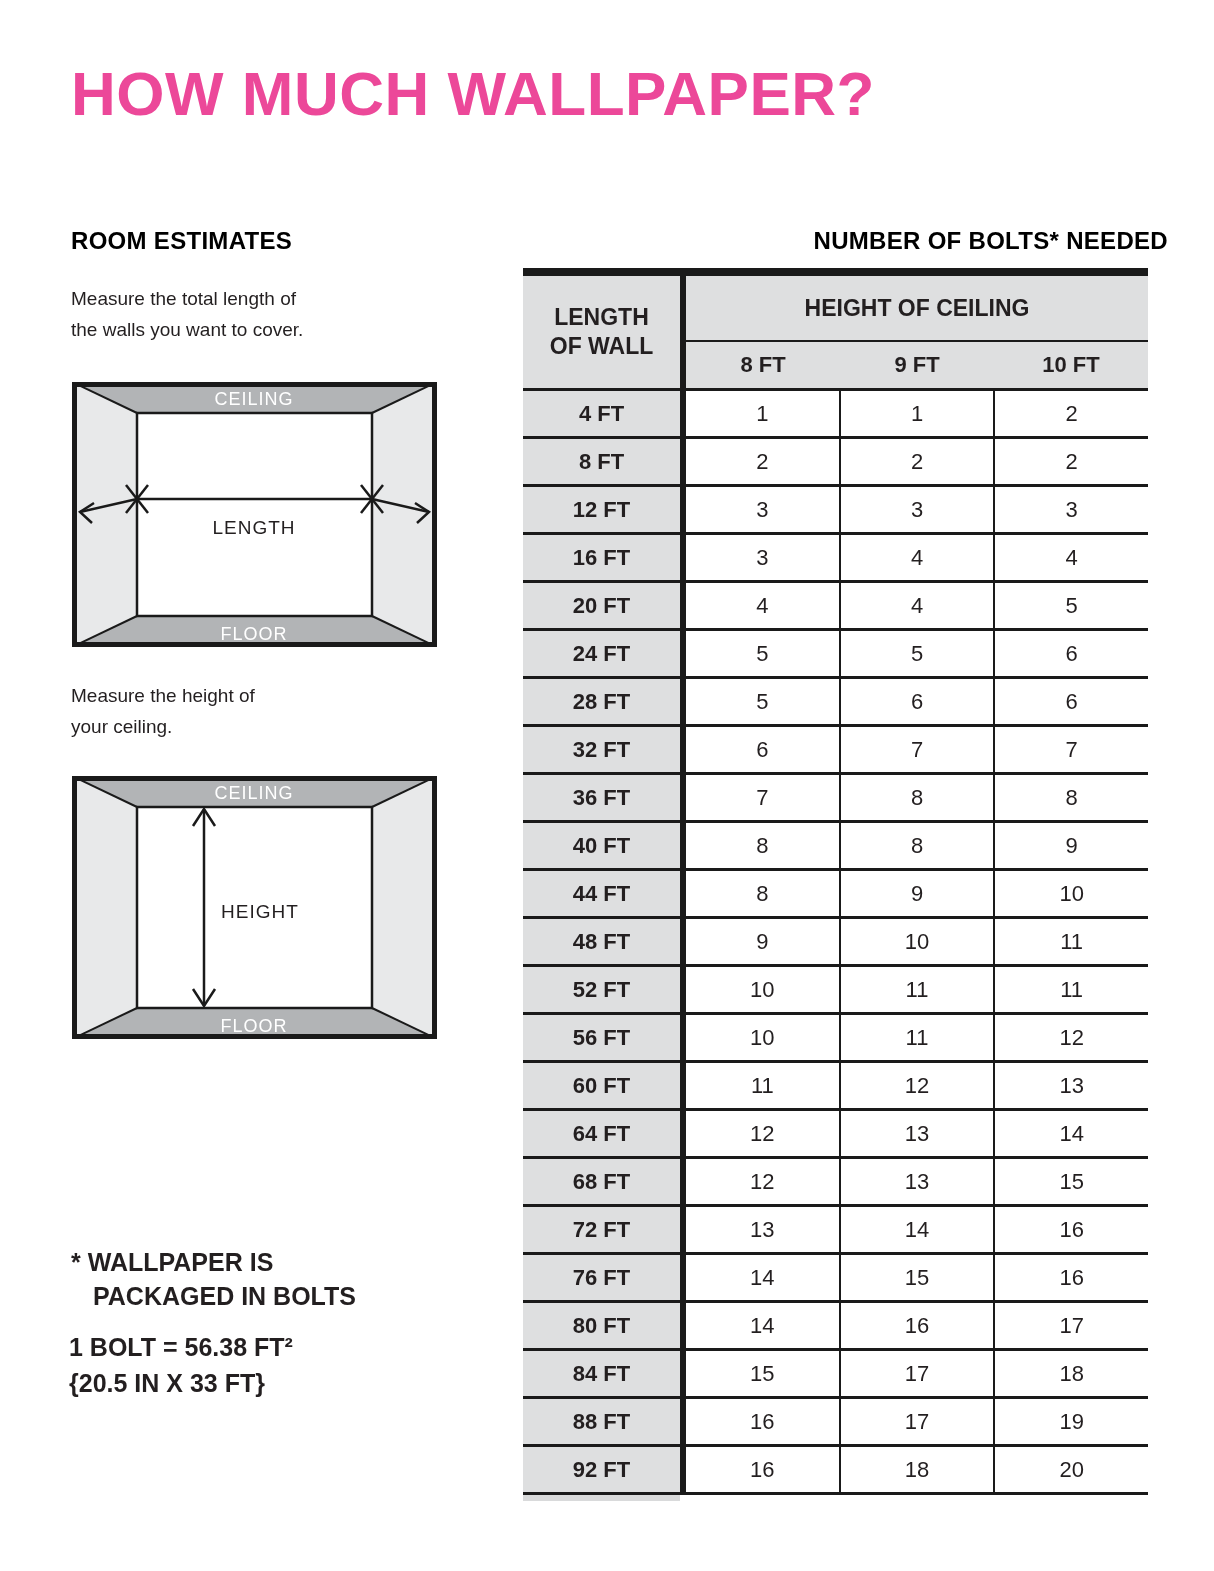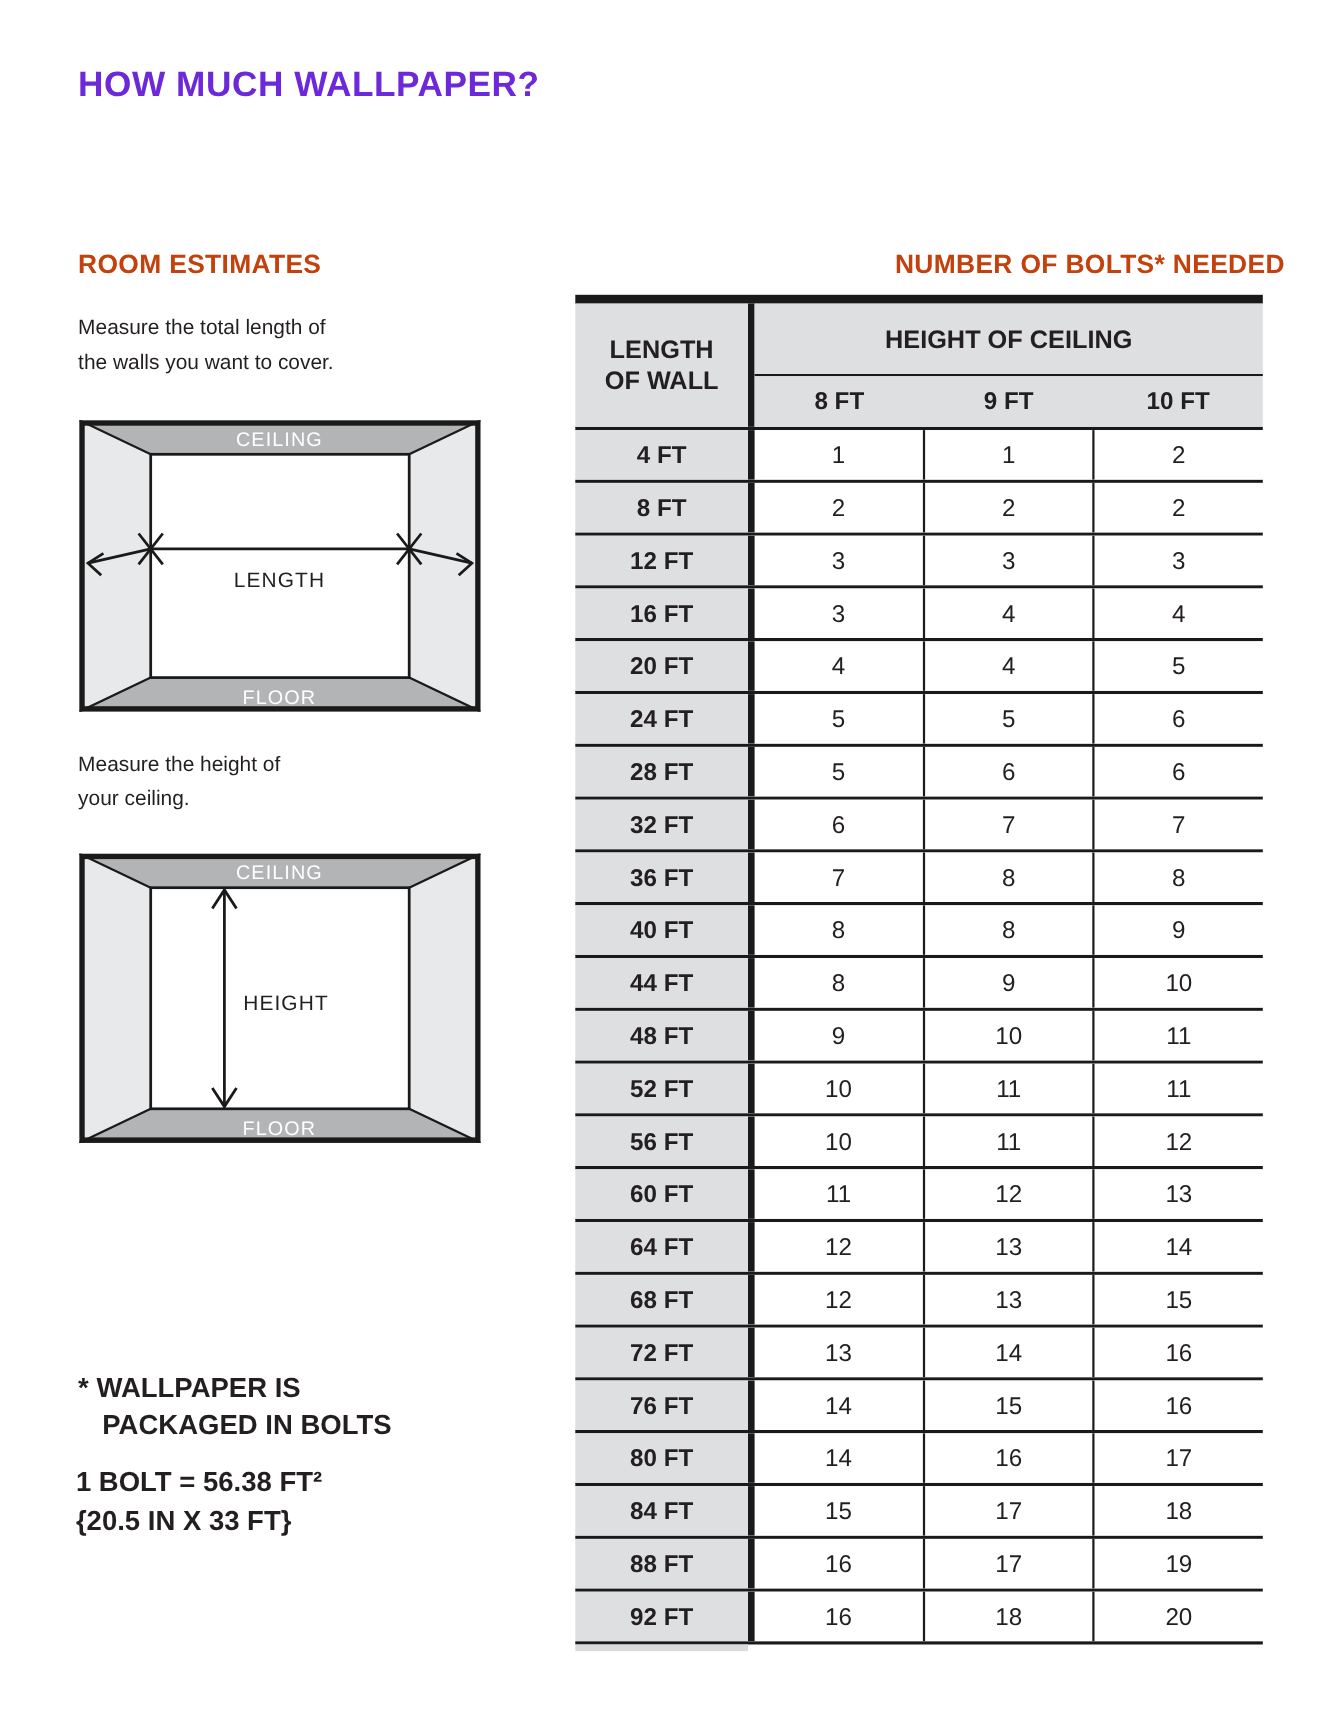--- a/index.html
+++ b/index.html
@@ -11,32 +11,32 @@
     font-family: "Liberation Sans", sans-serif;
     color: #231f20;
     overflow: hidden;
   }
 
   
   .page-title {
     position: absolute;
     left: 71px;
     top: 58px;
-    font-size: 32px;
-    font-weight: bold;
-    color: #6d28d9;
+    font-size: 62px;
+    font-weight: bold;
+    color: #ec4899;
     letter-spacing: 0.5px;
     white-space: nowrap;
   }
   .section-heading {
     position: absolute;
     top: 227px;
     font-size: 24px;
     font-weight: bold;
-    color: #c2410c;
+    color: #000000;
     letter-spacing: 0.3px;
   }
   #room-heading { left: 71px; }
   #bolts-heading { left: 543px; width: 625px; text-align: right; }
 
   
   .para {
     position: absolute;
     left: 71px;
     font-size: 19px;

